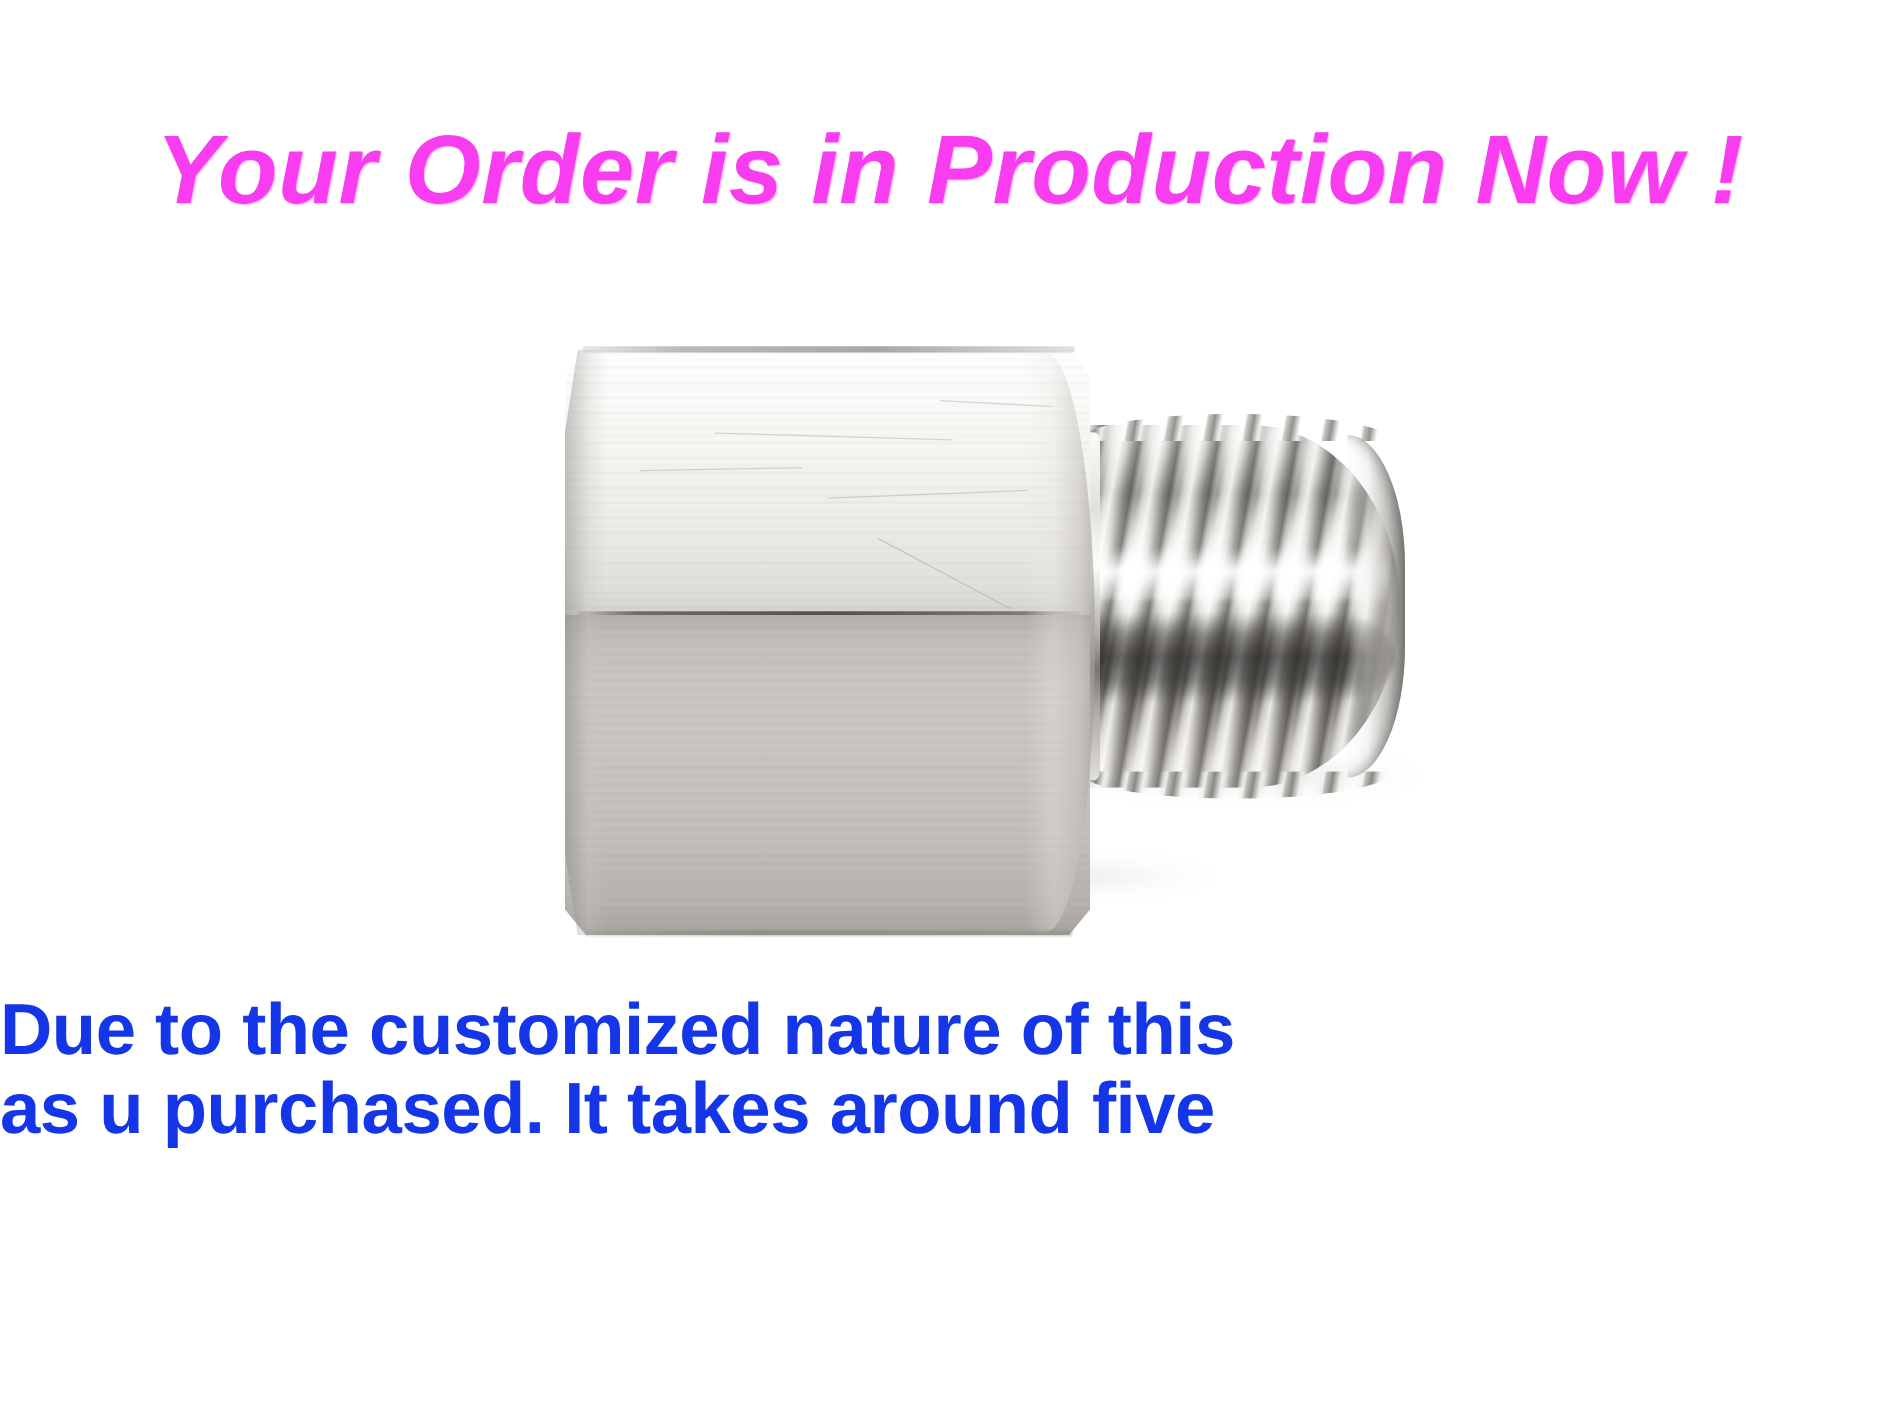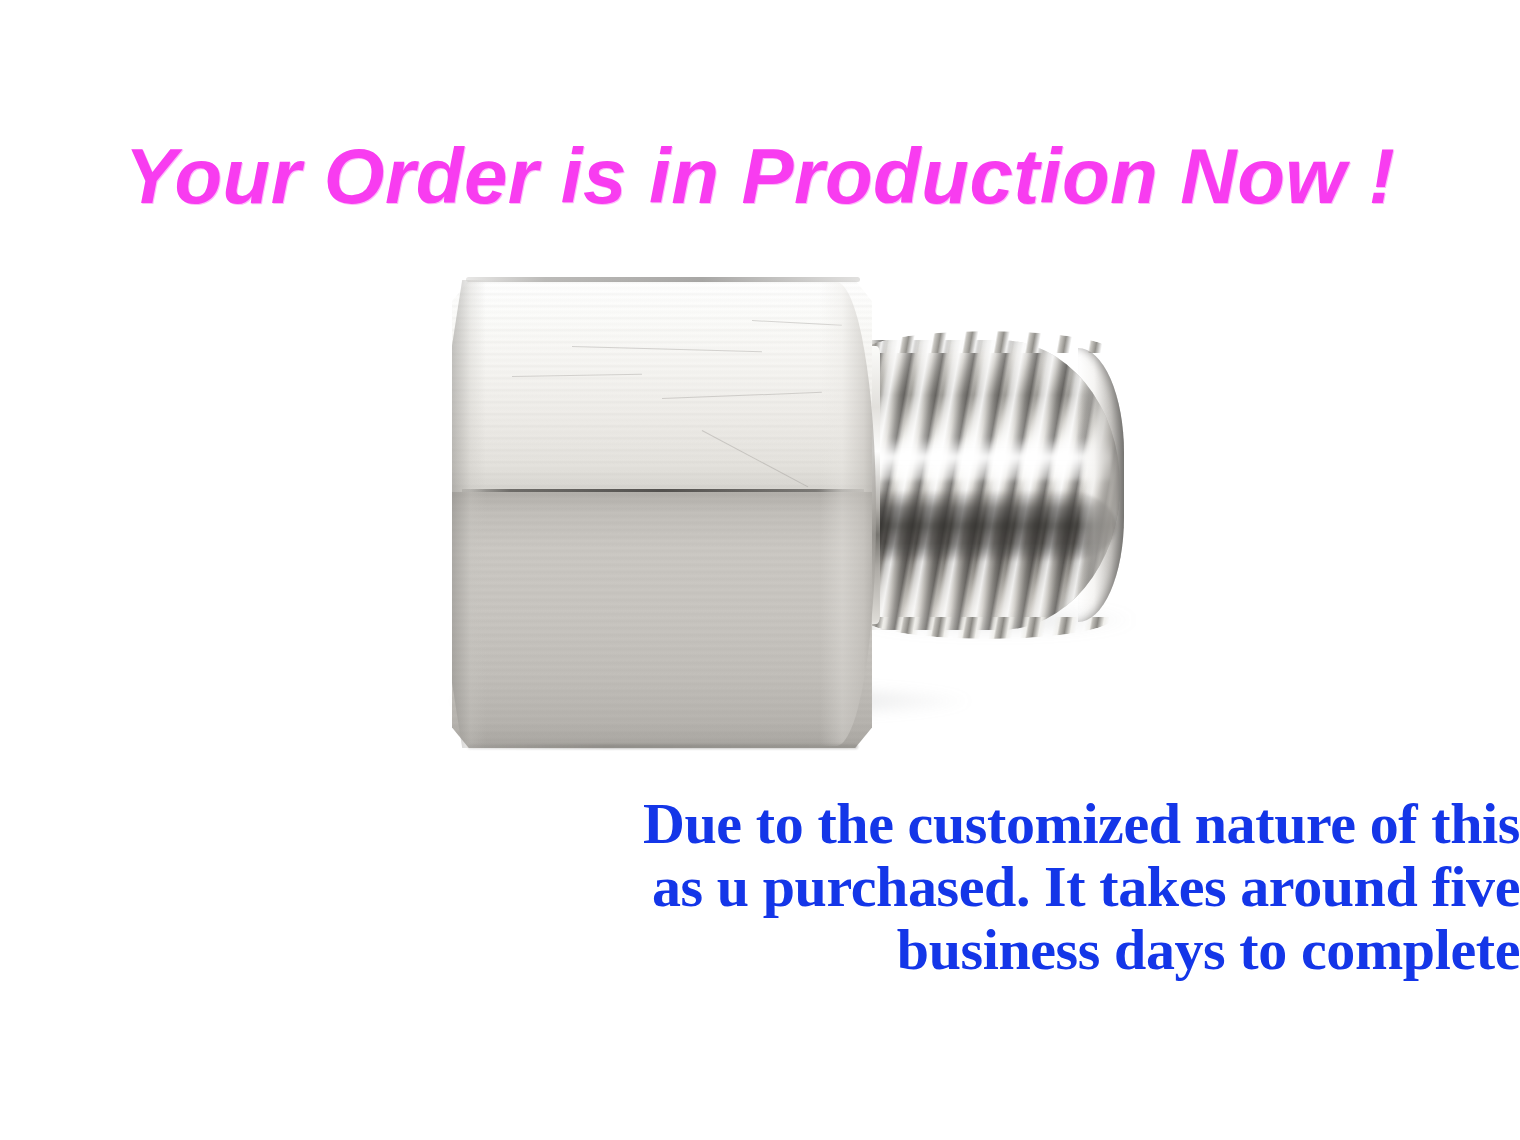--- a/index.html
+++ b/index.html
@@ -28,21 +28,20 @@
     text-align: center;
     color: #f83cf0;
     font-family: "Liberation Sans", sans-serif;
     font-weight: bold;
     font-style: italic;
     font-size: 78px;
     letter-spacing: 0.5px;
     line-height: 1.0;
     white-space: nowrap;
     text-shadow: 1px 1px 0 rgba(248,60,240,0.35);
-    margin-top: 41px;
   }
 
   
   #photo {
     position: absolute;
     left: 380px;
     top: 235px;
     width: 820px;
     height: 540px;
   }
@@ -381,23 +380,23 @@
     border-radius: 3px;
     filter: blur(1px);
   }
 
   
   #message {
     position: absolute;
     left: 0;
     top: 792px;
     width: 1520px;
-    text-align: right;
+    text-align: left;
     color: #1436e8;
-    font-family: Liberation Serif, serif;
+    font-family: Liberation Sans, sans-serif;
     font-weight: bold;
     font-size: 58px;
     line-height: 63px;
     letter-spacing: -0.4px;
   }
   #message .msg-line {
     display: block;
     white-space: nowrap;
   }
 </style>
@@ -439,16 +438,15 @@
       <div class="hex-right-round"></div>
       <div class="hex-top-edge"></div>
       <div class="hex-bottom-edge"></div>
     </div>
 
   </div>
 
   <div id="message">
     <span class="msg-line">Due to the customized nature of this</span>
     <span class="msg-line">as u purchased. It takes around five</span>
-    <span class="msg-line">business days to complete</span>
   </div>
 
 </div>
 
 </body></html>

